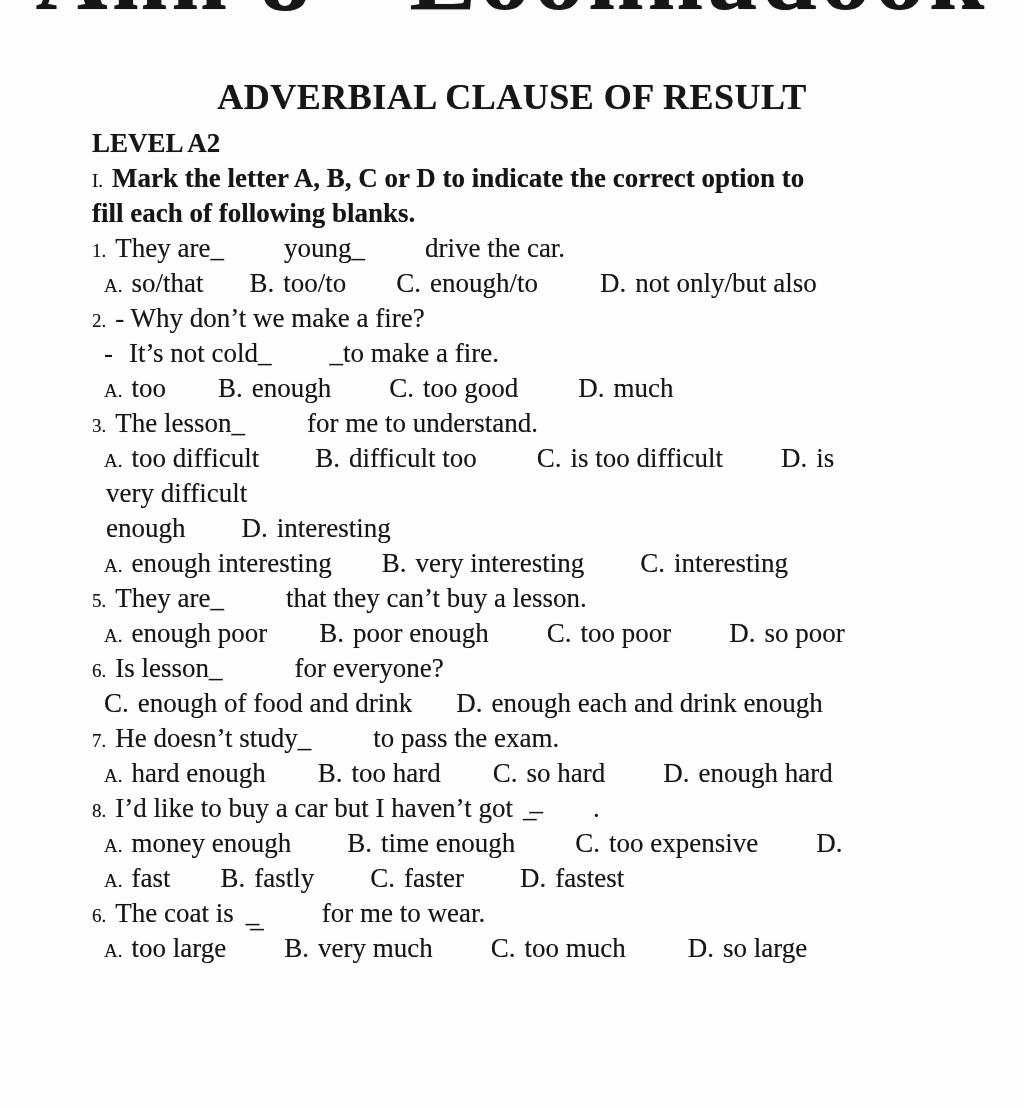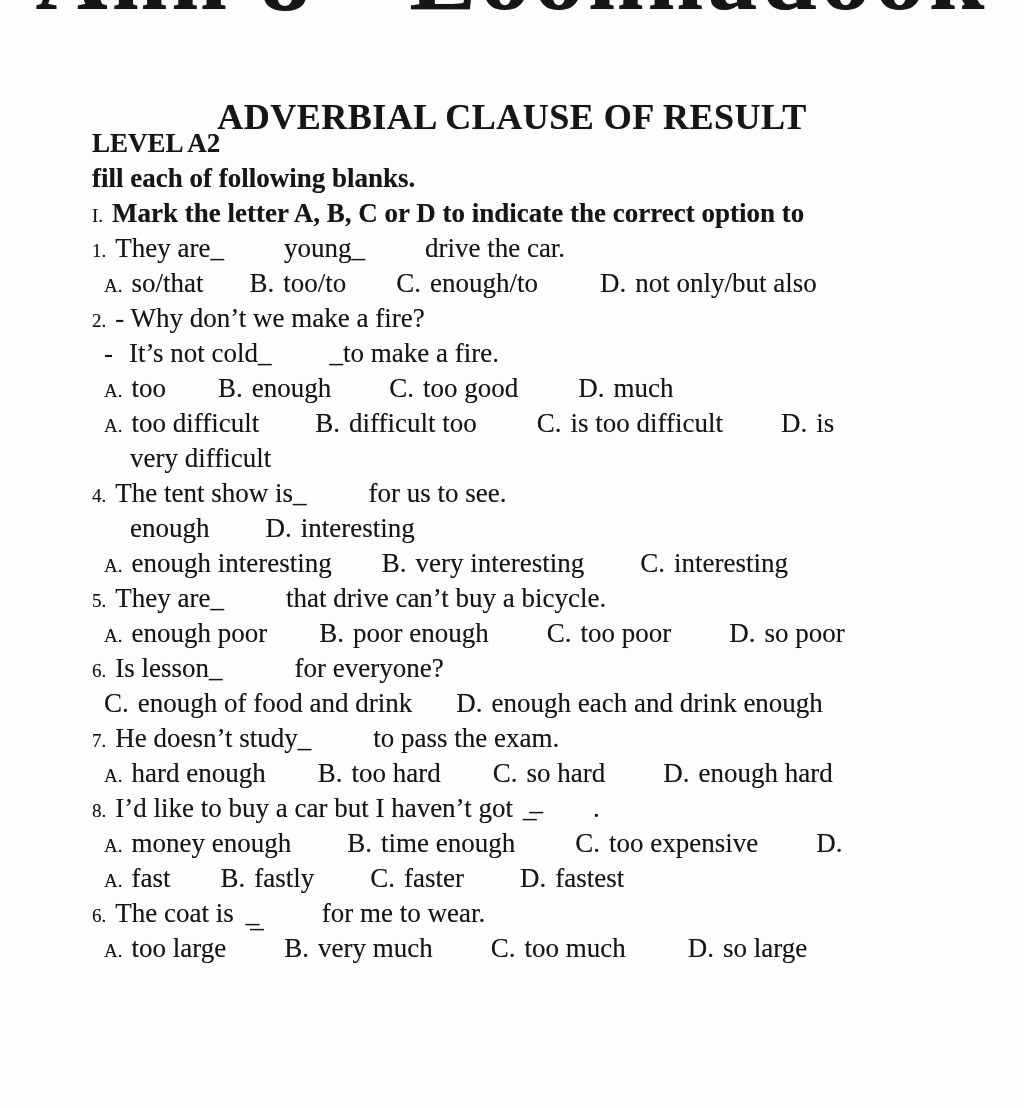--- a/index.html
+++ b/index.html
@@ -13,65 +13,65 @@
   
   .header-crop{
     position:absolute;top:0;left:0;width:1024px;height:25px;overflow:hidden;
   }
   .header-crop .big{
     display:block;text-align:center;font-weight:bold;font-size:100px;
     letter-spacing:4px;margin-top:-82px;white-space:nowrap;
     text-shadow:0 0 1px rgba(0,0,0,.45);
   }
   .doc-title{
-    position:absolute;top:96px;left:0;width:1024px;text-align:center;
+    position:absolute;top:76px;left:0;width:1024px;text-align:center;
     font-size:36px;font-weight:bold;letter-spacing:.5px;
     text-shadow:0 0 .8px rgba(0,0,0,.5);
   }
   .lines{
     position:absolute;top:126px;left:92px;width:880px;
     font-size:27px;
     text-shadow:0 0 .7px rgba(0,0,0,.4);
   }
   .line{height:35px;line-height:35px;white-space:nowrap;}
   .line.plain{margin-left:0;}
   .line.opt{margin-left:12px;}
-  .line.cont{margin-left:38px;}
+  .line.cont{margin-left:14px;}
   .seg{display:inline;}
   .n,.a{font-size:19px;margin-right:9px;}
   .o{margin-right:9px;}
   .b{font-weight:bold;}
   .gap{display:inline-block;height:1px;}
   .u{letter-spacing:0;}
   .u2{position:relative;top:-7px;margin-left:-7px;}
   .u2b{position:relative;top:5px;margin-left:-9px;}
 </style>
 </head>
 <body>
 
 <div class="page">
   <div class="header-crop">
     <span class="big">Anh 8 - Loonhadook</span>
   </div>
   <div class="doc-title">ADVERBIAL CLAUSE OF RESULT</div>
   <div class="lines">
       <div class="line plain"><span class="seg b">LEVEL A2</span></div>
+      <div class="line plain"><span class="seg n">I.</span><span class="seg b">Mark the letter A, B, C or D to indicate the correct option to</span></div>
       <div class="line plain"><span class="seg b">fill each of following blanks.</span></div>
-      <div class="line plain"><span class="seg n">I.</span><span class="seg b">Mark the letter A, B, C or D to indicate the correct option to</span></div>
       <div class="line plain"><span class="seg n">1.</span><span class="seg t">They are</span><span class="seg u">_</span><span class="gap" style="width: 60px;"></span><span class="seg t">young</span><span class="seg u">_</span><span class="gap" style="width: 60px;"></span><span class="seg t">drive the car.</span></div>
       <div class="line opt"><span class="seg a">A.</span><span class="seg t">so/that</span><span class="gap" style="width: 46px;"></span><span class="seg o">B.</span><span class="seg t">too/to</span><span class="gap" style="width: 50px;"></span><span class="seg o">C.</span><span class="seg t">enough/to</span><span class="gap" style="width: 62px;"></span><span class="seg o">D.</span><span class="seg t">not only/but also</span></div>
       <div class="line plain"><span class="seg n">2.</span><span class="seg t">- Why don’t we make a fire?</span></div>
       <div class="line opt"><span class="seg t">-</span><span class="gap" style="width: 16px;"></span><span class="seg t">It’s not cold</span><span class="seg u">_</span><span class="gap" style="width: 58px;"></span><span class="seg u">_</span><span class="seg t">to make a fire.</span></div>
       <div class="line opt"><span class="seg a">A.</span><span class="seg t">too</span><span class="gap" style="width: 52px;"></span><span class="seg o">B.</span><span class="seg t">enough</span><span class="gap" style="width: 58px;"></span><span class="seg o">C.</span><span class="seg t">too good</span><span class="gap" style="width: 60px;"></span><span class="seg o">D.</span><span class="seg t">much</span></div>
+      <div class="line plain"><span class="seg n">3.</span><span class="seg t">The lesson</span><span class="seg u">_</span><span class="gap" style="width: 62px;"></span><span class="seg t">for me to understand.</span></div>
       <div class="line opt"><span class="seg a">A.</span><span class="seg t">too difficult</span><span class="gap" style="width: 56px;"></span><span class="seg o">B.</span><span class="seg t">difficult too</span><span class="gap" style="width: 60px;"></span><span class="seg o">C.</span><span class="seg t">is too difficult</span><span class="gap" style="width: 58px;"></span><span class="seg o">D.</span><span class="seg t">is</span></div>
       <div class="line cont"><span class="seg t">very difficult</span></div>
-      <div class="line plain"><span class="seg n">4.</span><span class="seg t">The tent show is</span><span class="seg u">_</span><span class="gap" style="width: 62px;"></span><span class="seg t">for us to see.</span></div>
       <div class="line cont"><span class="seg t">enough</span><span class="gap" style="width: 56px;"></span><span class="seg o">D.</span><span class="seg t">interesting</span></div>
       <div class="line opt"><span class="seg a">A.</span><span class="seg t">enough interesting</span><span class="gap" style="width: 50px;"></span><span class="seg o">B.</span><span class="seg t">very interesting</span><span class="gap" style="width: 56px;"></span><span class="seg o">C.</span><span class="seg t">interesting</span></div>
-      <div class="line plain"><span class="seg n">5.</span><span class="seg t">They are</span><span class="seg u">_</span><span class="gap" style="width: 62px;"></span><span class="seg t">that drive can’t buy a bicycle.</span></div>
+      <div class="line plain"><span class="seg n">5.</span><span class="seg t">They are</span><span class="seg u">_</span><span class="gap" style="width: 62px;"></span><span class="seg t">that they can’t buy a lesson.</span></div>
       <div class="line opt"><span class="seg a">A.</span><span class="seg t">enough poor</span><span class="gap" style="width: 52px;"></span><span class="seg o">B.</span><span class="seg t">poor enough</span><span class="gap" style="width: 58px;"></span><span class="seg o">C.</span><span class="seg t">too poor</span><span class="gap" style="width: 58px;"></span><span class="seg o">D.</span><span class="seg t">so poor</span></div>
       <div class="line plain"><span class="seg n">6.</span><span class="seg t">Is lesson</span><span class="seg u">_</span><span class="gap" style="width: 72px;"></span><span class="seg t">for everyone?</span></div>
       <div class="line opt"><span class="seg o">C.</span><span class="seg t">enough of food and drink</span><span class="gap" style="width: 44px;"></span><span class="seg o">D.</span><span class="seg t">enough each and drink enough</span></div>
       <div class="line plain"><span class="seg n">7.</span><span class="seg t">He doesn’t study</span><span class="seg u">_</span><span class="gap" style="width: 62px;"></span><span class="seg t">to pass the exam.</span></div>
       <div class="line opt"><span class="seg a">A.</span><span class="seg t">hard enough</span><span class="gap" style="width: 52px;"></span><span class="seg o">B.</span><span class="seg t">too hard</span><span class="gap" style="width: 52px;"></span><span class="seg o">C.</span><span class="seg t">so hard</span><span class="gap" style="width: 58px;"></span><span class="seg o">D.</span><span class="seg t">enough hard</span></div>
       <div class="line plain"><span class="seg n">8.</span><span class="seg t">I’d like to buy a car but I haven’t got</span><span class="gap" style="width: 10px;"></span><span class="seg u">_</span><span class="seg u2">_</span><span class="gap" style="width: 50px;"></span><span class="seg t">.</span></div>
       <div class="line opt"><span class="seg a">A.</span><span class="seg t">money enough</span><span class="gap" style="width: 56px;"></span><span class="seg o">B.</span><span class="seg t">time enough</span><span class="gap" style="width: 60px;"></span><span class="seg o">C.</span><span class="seg t">too expensive</span><span class="gap" style="width: 58px;"></span><span class="seg o">D.</span></div>
       <div class="line opt"><span class="seg a">A.</span><span class="seg t">fast</span><span class="gap" style="width: 50px;"></span><span class="seg o">B.</span><span class="seg t">fastly</span><span class="gap" style="width: 56px;"></span><span class="seg o">C.</span><span class="seg t">faster</span><span class="gap" style="width: 56px;"></span><span class="seg o">D.</span><span class="seg t">fastest</span></div>
       <div class="line plain"><span class="seg n">6.</span><span class="seg t">The coat is</span><span class="gap" style="width: 12px;"></span><span class="seg u">_</span><span class="seg u2b">_</span><span class="gap" style="width: 58px;"></span><span class="seg t">for me to wear.</span></div>
       <div class="line opt"><span class="seg a">A.</span><span class="seg t">too large</span><span class="gap" style="width: 58px;"></span><span class="seg o">B.</span><span class="seg t">very much</span><span class="gap" style="width: 58px;"></span><span class="seg o">C.</span><span class="seg t">too much</span><span class="gap" style="width: 62px;"></span><span class="seg o">D.</span><span class="seg t">so large</span></div>

